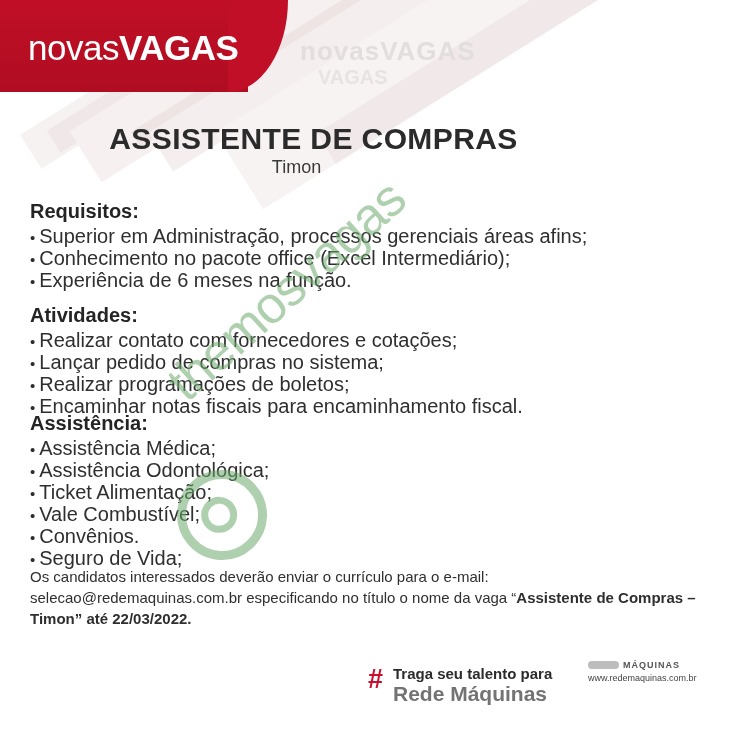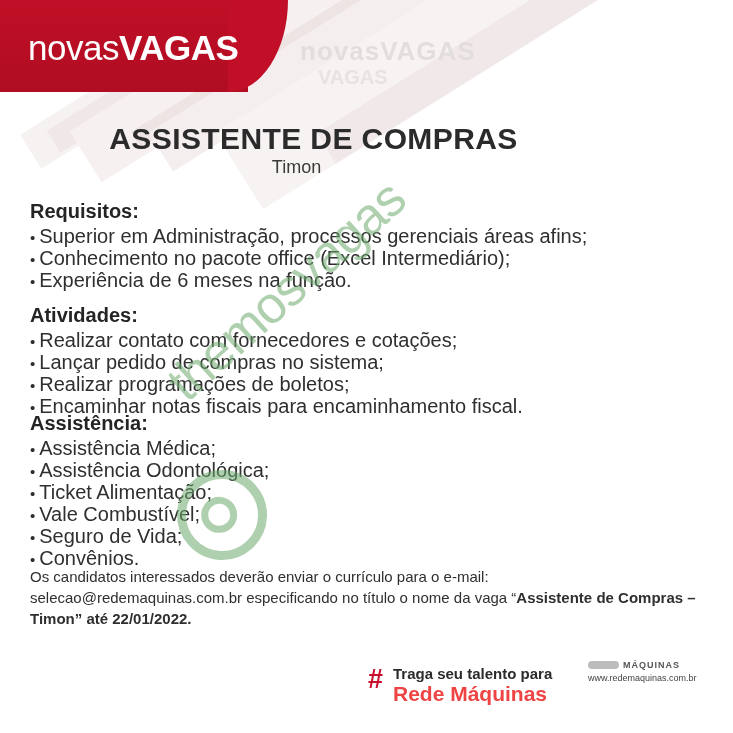--- a/index.html
+++ b/index.html
@@ -235,21 +235,21 @@
     top: 666px;
     font-size: 15px;
     font-weight: 700;
     color: #2b2b2b;
     line-height: 16px;
   }
   .talent .big {
     display: block;
     font-size: 21px;
     font-weight: 800;
-    color: #ef4444;
+    color: #737373;
     line-height: 23px;
   }
   .rede-logo {
     position: absolute;
     left: 588px;
     top: 660px;
     width: 92px;
     text-align: center;
   }
   .rede-logo .rede {
@@ -330,28 +330,28 @@
       </ul>
     </div>
 
     <div class="section" id="sec-beneficios">
       <h3>Assistência:</h3>
       <ul>
         <li>Assistência Médica;</li>
         <li>Assistência Odontológica;</li>
         <li>Ticket Alimentação;</li>
         <li>Vale Combustível;</li>
+        <li>Convênios.</li>
         <li>Seguro de Vida;</li>
-        <li>Convênios.</li>
       </ul>
     </div>
 
     <div class="closing">
       <span>Os candidatos interessados deverão enviar o currículo  para o e-mail:</span>
-      <span>selecao@redemaquinas.com.br</span><span> especificando no título o nome da vaga “</span><b>Assistente de Compras – Timon”</b><b> até 22/01/2022.</b>
+      <span>selecao@redemaquinas.com.br</span><span> especificando no título o nome da vaga “</span><b>Assistente de Compras – Timon”</b><b> até 22/03/2022.</b>
     </div>
 
   </div>
 
   <div class="watermark">
     <div class="wm-at"></div>
     <div class="wm-text">themosvagas</div>
   </div>
 
   <div class="footer-sep"></div>

